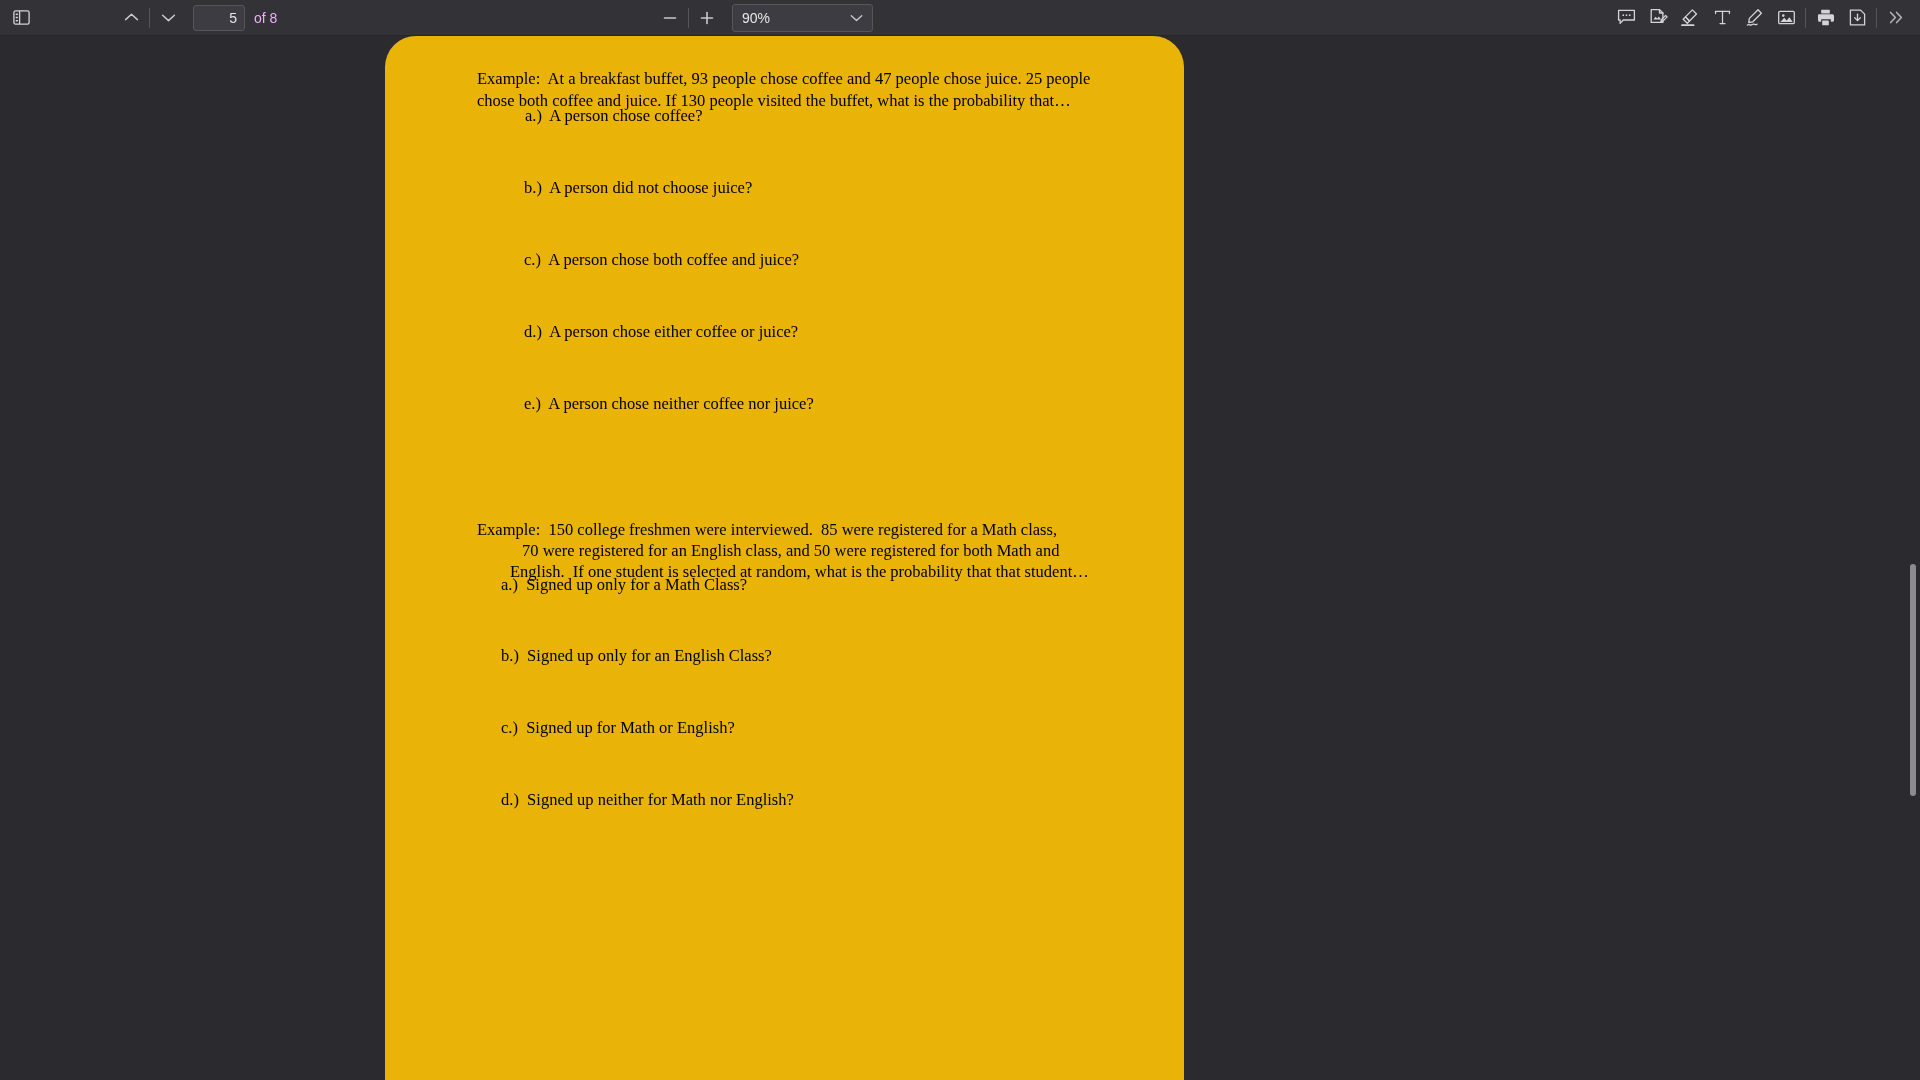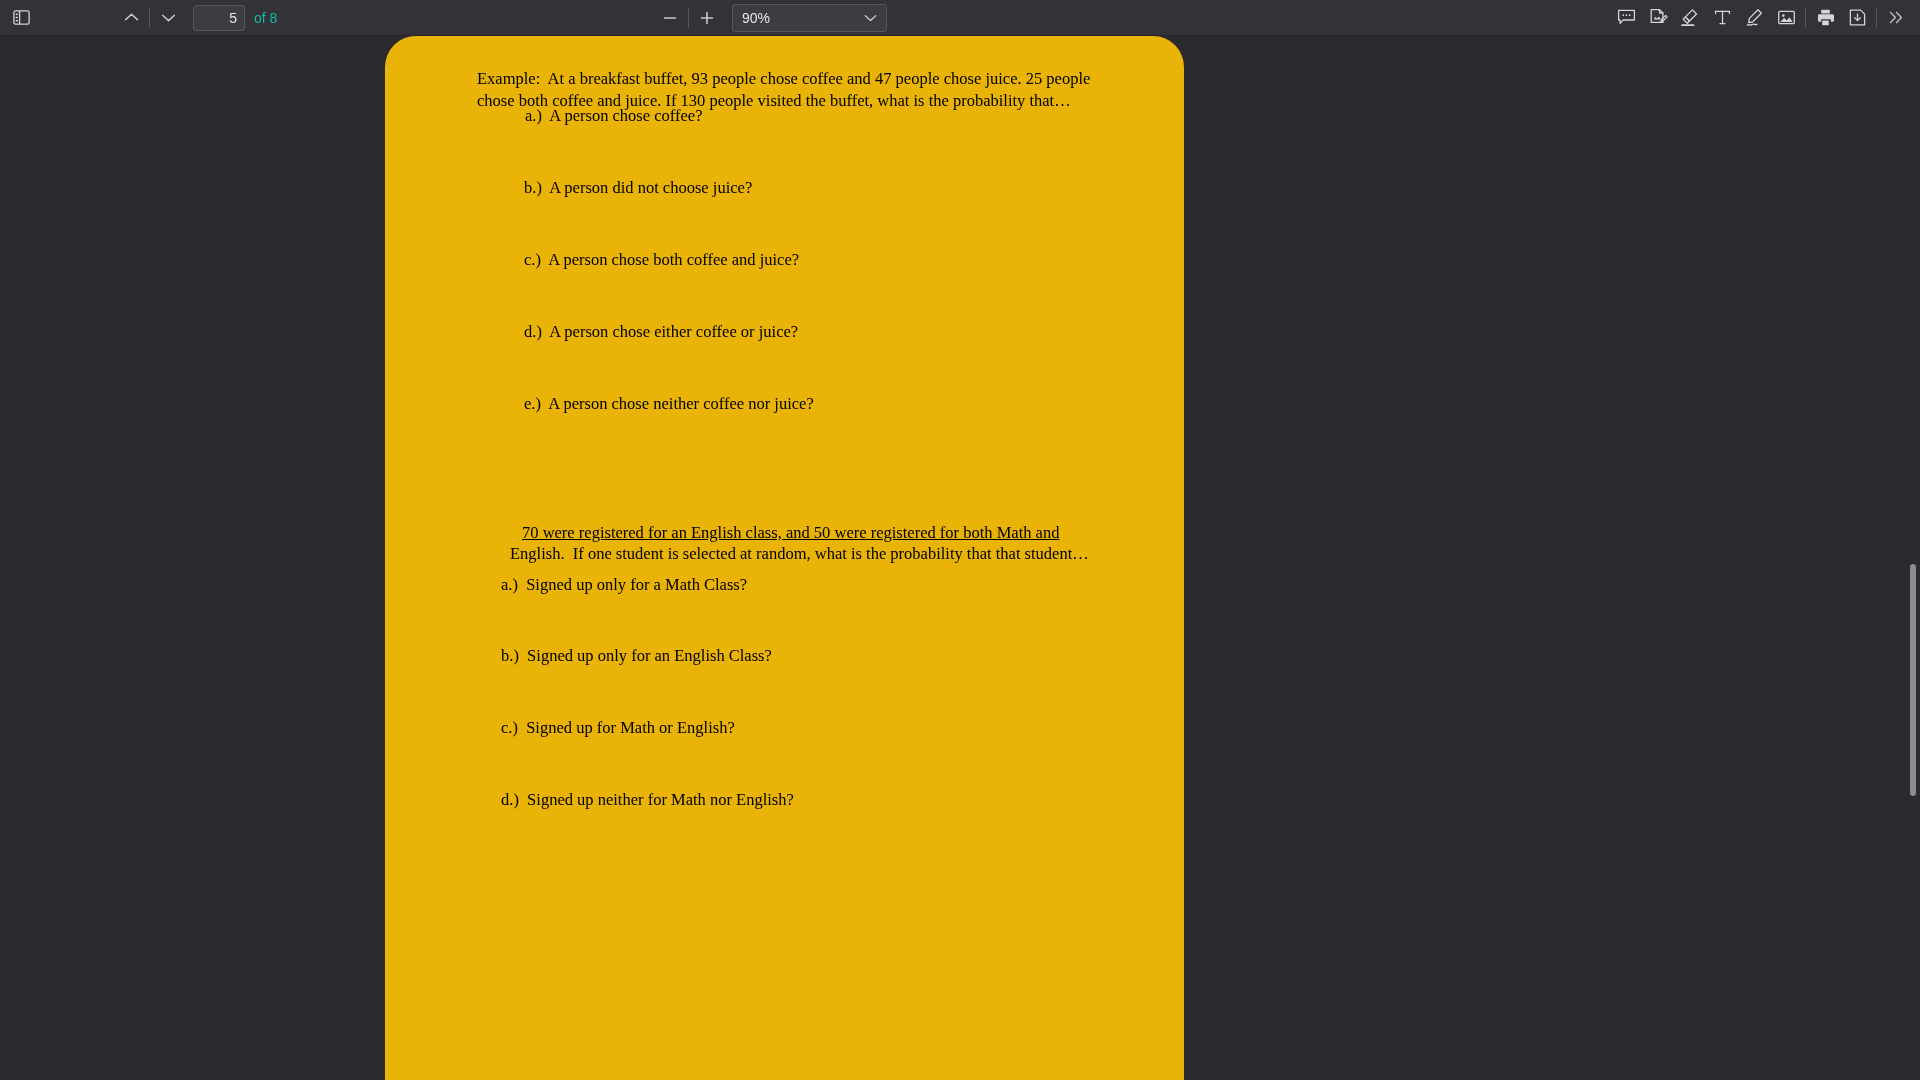--- a/index.html
+++ b/index.html
@@ -41,33 +41,33 @@
     border: 1px solid #55555c;
     border-radius: 3px;
     color: #e6e6e8;
     font-family: "Liberation Sans", sans-serif;
     font-size: 14px;
     text-align: right;
     padding-right: 7px;
     margin-left: 10px;
   }
   #page-total {
-    font-size: 14px; color: #14b8a6;
+    font-size: 14px; color: #f0abfc;
     margin-left: 9px;
     white-space: nowrap;
   }
 
   #zoom-group {
     position: absolute;
     left: 655px;
     display: flex; align-items: center;
   }
   #zoom-select-wrap {
     position: relative;
-    width: 155px; height: 28px;
+    width: 141px; height: 28px;
     background: #3c3c42;
     border: 1px solid #55555c;
     border-radius: 3px;
     margin-left: 10px;
     display: flex; align-items: center;
   }
   #zoom-value {
     font-size: 14px; color: #e6e6e8;
     padding-left: 9px;
   }
@@ -299,21 +299,22 @@
         <div class="ex-line" style="margin-top:4px;">chose both coffee and juice. If 130 people visited the buffet, what is the probability that…</div>
       </div>
 
       <div class="sub-item" style="left:140px; top:71px;">a.)  A person chose coffee?</div>
       <div class="sub-item" style="left:139px; top:143px;">b.)  A person did not choose juice?</div>
       <div class="sub-item" style="left:139px; top:215px;">c.)  A person chose both coffee and juice?</div>
       <div class="sub-item" style="left:139px; top:287px;">d.)  A person chose either coffee or juice?</div>
       <div class="sub-item" style="left:139px; top:359px;">e.)  A person chose neither coffee nor juice?</div>
 
       <div class="ex-block" style="left:92px; top:485px;">
-        <div class="ex-line" style="margin-left:45px; margin-top:3px;text-decoration:underline;">70 were registered for an English class, and 50 were registered for both Math and</div>
+        <div class="ex-line">Example:  150 college freshmen were interviewed.  85 were registered for a Math class,</div>
+        <div class="ex-line" style="margin-left:45px; margin-top:3px;">70 were registered for an English class, and 50 were registered for both Math and</div>
         <div class="ex-line" style="margin-left:33px; margin-top:3px;">English.  If one student is selected at random, what is the probability that that student…</div>
       </div>
 
       <div class="sub-item" style="left:116px; top:540px;">a.)  Signed up only for a Math Class?</div>
       <div class="sub-item" style="left:116px; top:611px;">b.)  Signed up only for an English Class?</div>
       <div class="sub-item" style="left:116px; top:683px;text-align:right;">c.)  Signed up for Math or English?</div>
       <div class="sub-item" style="left:116px; top:755px;">d.)  Signed up neither for Math nor English?</div>
 
     </div>
   </div>

